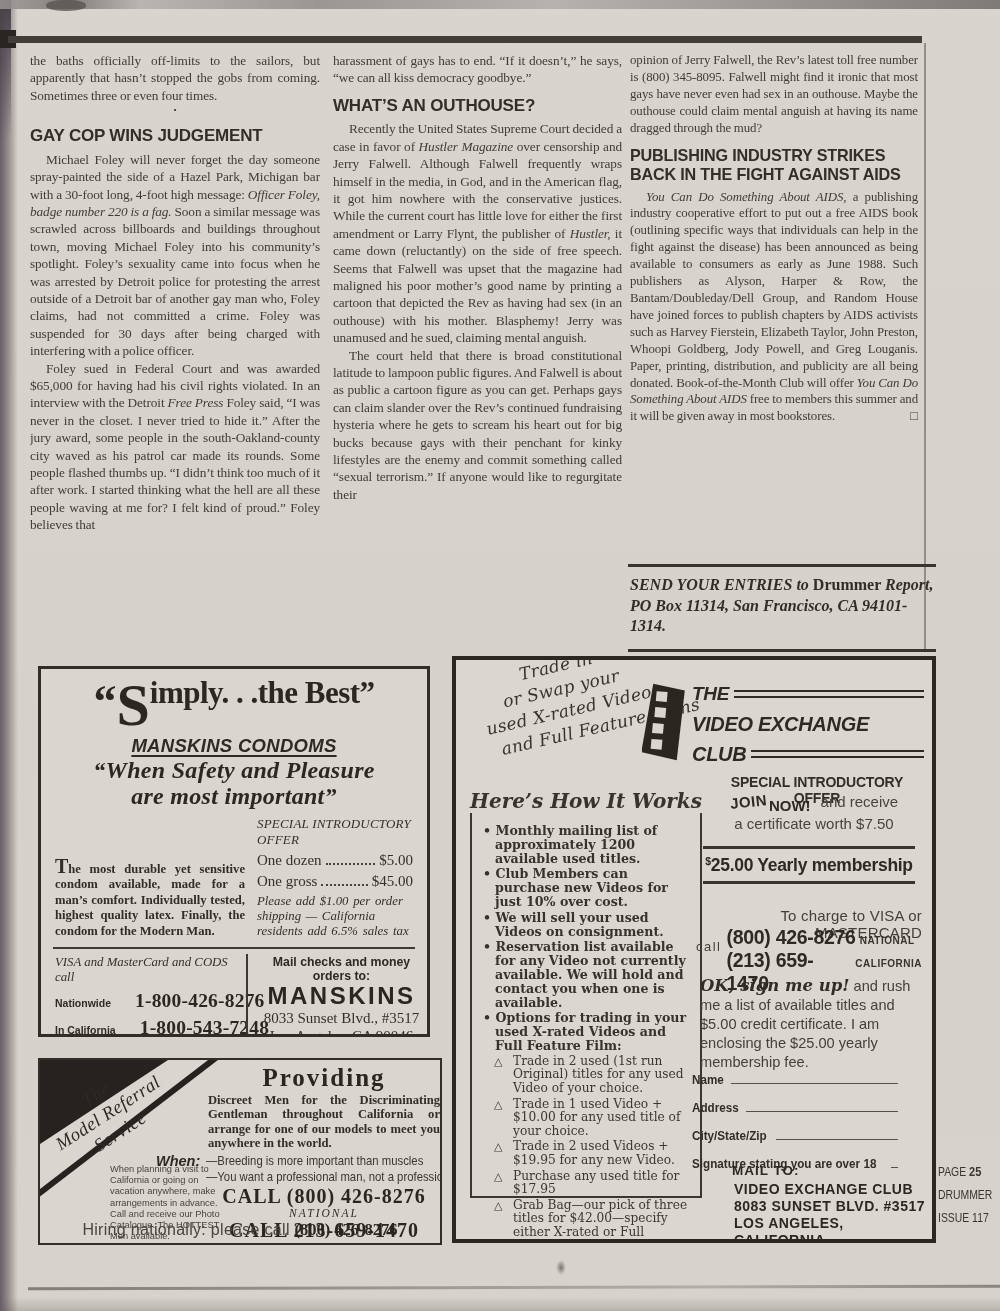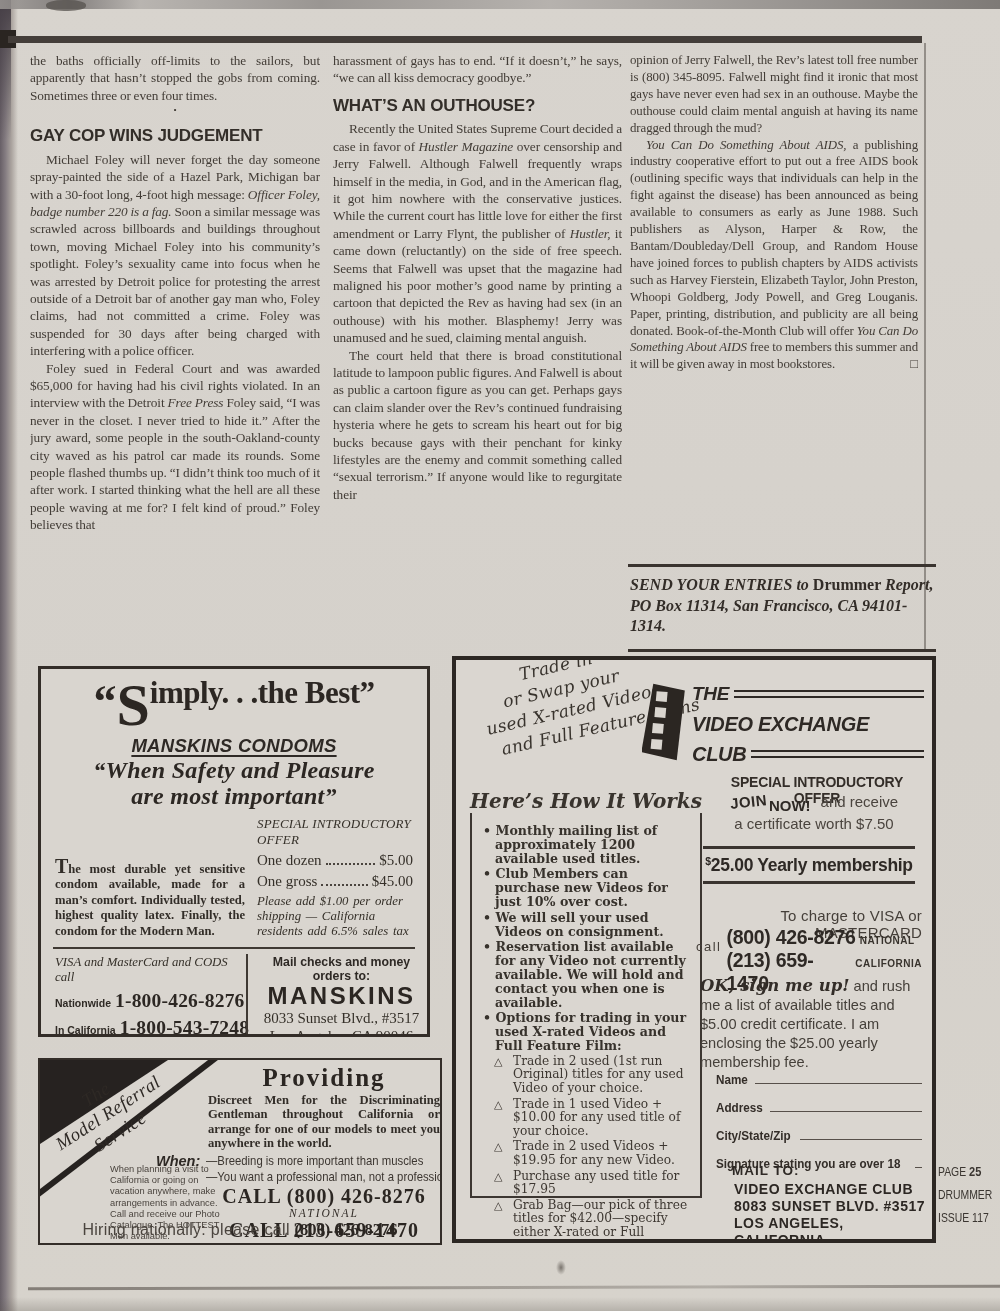--- a/index.html
+++ b/index.html
@@ -58,21 +58,21 @@
   .ms-offer-title{font:italic 13px "Liberation Serif",serif;letter-spacing:.2px;}
   .price-row{display:flex;align-items:baseline;font:15px "Liberation Serif",serif;margin-top:4px;}
   .leader{flex:1;border-bottom:2px dotted #4a443e;margin:0 4px 3px;}
   .ms-note{font:italic 12.8px/15.2px "Liberation Serif",serif;margin-top:4px;word-spacing:1.5px;}
   .ms-rule{border-top:2px solid #3f3933;margin:7px 12px 0;}
   .ms-row2{display:flex;padding-top:5px;}
   .ms-r2l{width:205px;padding:1px 8px 0 14px;}
   .ms-visa{font:italic 12.8px "Liberation Serif",serif;color:#353029;}
   .ms-phone{margin-top:5px;white-space:nowrap;}
   .ms-phone .lbl{font:bold 10.5px "Liberation Sans",sans-serif;color:#2f2a25;}
-  .ms-phone .num{font:bold 19.5px "Liberation Serif",serif;color:#2c2723;letter-spacing:.2px;}
+  .ms-phone .num{font:bold 19.5px "Liberation Serif",serif;color:#2c2723;letter-spacing:.2px;margin-left:20px;}
   .ms-r2r{flex:1;border-left:2px solid #3f3933;padding:1px 0 0 8px;text-align:center;}
   .ms-mail-lbl{font:bold 12.3px "Liberation Sans",sans-serif;color:#2e2925;}
   .ms-mail-name{font:bold 24px/26px "Liberation Sans",sans-serif;letter-spacing:2.5px;color:#2b2622;}
   .ms-addr{font:15px/18.5px "Liberation Serif",serif;color:#353029;}
 
   
   .model{left:38px;top:1058px;width:404px;height:187px;border:2px solid #332d28;background:#d9d5cf;overflow:hidden;}
   .mr-corner{left:0;top:0;width:128px;height:84px;background:#262220;clip-path:polygon(0 0,100% 0,0 100%);}
   .mr-diag{left:-29px;top:63px;width:232px;height:6px;background:#262220;transform:rotate(-37.5deg);}
   .mr-ribbon{left:-18px;top:20px;width:172px;text-align:center;transform:rotate(-33deg);
@@ -118,21 +118,21 @@
           padding:6px 0 5px;text-align:center;font:bold 17.5px "Liberation Sans",sans-serif;color:#2e2925;letter-spacing:-.3px;}
   .vc-mem .cur{font-size:10.5px;vertical-align:6px;}
   .vc-charge{left:240px;top:247px;width:226px;text-align:right;font:15px "Liberation Sans",sans-serif;color:#453f39;letter-spacing:.2px;}
   .vc-callrow{left:240px;top:266px;width:226px;display:flex;gap:5px;justify-content:center;}
   .vc-call-lbl{font:13px "Liberation Sans",sans-serif;letter-spacing:1.5px;color:#453f39;margin-top:13px;}
   .vc-phone{display:flex;align-items:baseline;gap:4px;line-height:22px;}
   .vc-phone .num{font:bold 19.5px "Liberation Sans",sans-serif;color:#2e2925;letter-spacing:-.3px;}
   .vc-phone .reg{font:bold 10px "Liberation Sans",sans-serif;color:#38332d;letter-spacing:.5px;}
   .vc-ok{left:244px;top:316px;width:226px;font:14.6px/19px "Liberation Sans",sans-serif;color:#45403a;}
   .vc-ok .script{font:bold italic 16.5px "DejaVu Serif",serif;color:#332d28;}
-  .vc-form{left:260px;top:413px;width:206px;}
+  .vc-form{left:236px;top:413px;width:206px;}
   .vc-field{display:flex;align-items:baseline;height:18px;margin-bottom:10px;}
   .vc-field .lbl{font:bold 12.3px "Liberation Sans",sans-serif;color:#332d28;display:inline-block;transform:scaleX(.95);transform-origin:0 100%;white-space:nowrap;}
   .vc-field .fline{flex:1;border-bottom:1.5px solid #57504a;margin-left:5px;margin-bottom:2px;}
   .vc-mailto-lbl{left:276px;top:503px;font:bold 13.5px "Liberation Sans",sans-serif;letter-spacing:1px;color:#2e2925;}
   .vc-mail-lines{left:278px;top:521px;font:bold 14px/17px "Liberation Sans",sans-serif;letter-spacing:.5px;color:#2c2723;}
 
   
   .pagefoot{left:938px;top:1160px;width:62px;font:12.7px/23px "Liberation Sans",sans-serif;color:#3a3530;}
   .pagefoot .ln{display:inline-block;transform:scaleX(.82);transform-origin:0 50%;white-space:nowrap;}
   .pagefoot .num{font-weight:bold;font-size:13.5px;}
@@ -163,20 +163,21 @@
 
   <section class="col col2">
     <p class="body"><span>harassment of gays has to end. “If it doesn’t,” he says, “we can all kiss democracy goodbye.”</span></p>
     <h2 class="head">WHAT’S AN OUTHOUSE?</h2>
     <p class="body ind"><span>Recently the United States Supreme Court decided a case in favor of </span><span class="it">Hustler Magazine</span><span> over censorship and Jerry Falwell. Although Falwell frequently wraps himself in the media, in God, and in the American flag, it got him nowhere with the conservative justices. While the current court has little love for either the first amendment or Larry Flynt, the publisher of </span><span class="it">Hustler,</span><span> it came down (reluctantly) on the side of free speech. Seems that Falwell was upset that the magazine had maligned his poor mother’s good name by printing a cartoon that depicted the Rev as having had sex (in an outhouse) with his mother. Blasphemy! Jerry was unamused and he sued, claiming mental anguish.</span></p>
     <p class="body ind"><span>The court held that there is broad constitutional latitude to lampoon public figures. And Falwell is about as public a cartoon figure as you can get. Perhaps gays can claim slander over the Rev’s continued fundraising hysteria where he gets to scream his heart out for big bucks because gays with their penchant for kinky lifestyles are the enemy and commit something called “sexual terrorism.” If anyone would like to regurgitate their</span></p>
   </section>
 
   <section class="col col3">
     <p class="body"><span>opinion of Jerry Falwell, the Rev’s latest toll free number is (800) 345-8095. Falwell might find it ironic that most gays have never even had sex in an outhouse. Maybe the outhouse could claim mental anguish at having its name dragged through the mud?</span></p>
+    <h2 class="head">PUBLISHING INDUSTRY STRIKES BACK IN THE FIGHT AGAINST AIDS</h2>
     <p class="body ind"><span class="it">You Can Do Something About AIDS,</span><span> a publishing industry cooperative effort to put out a free AIDS book (outlining specific ways that individuals can help in the fight against the disease) has been announced as being available to consumers as early as June 1988. Such publishers as Alyson, Harper &amp; Row, the Bantam/Doubleday/Dell Group, and Random House have joined forces to publish chapters by AIDS activists such as Harvey Fierstein, Elizabeth Taylor, John Preston, Whoopi Goldberg, Jody Powell, and Greg Louganis. Paper, printing, distribution, and publicity are all being donated. Book-of-the-Month Club will offer </span><span class="it">You Can Do Something About AIDS</span><span> free to members this summer and it will be given away in most bookstores.</span><span class="endmark">□</span></p>
   </section>
 
   <aside class="abs send">
     <span class="it">SEND YOUR ENTRIES to </span><span class="up">Drummer </span><span class="it">Report, PO Box 11314, San Francisco, CA 94101-1314.</span>
   </aside>
 
   <section class="abs manskins">
     <div class="ms-title"><span class="ms-q">“</span><span class="ms-S">S</span><span class="ms-rest">imply. . .the Best”</span></div>
     <div class="ms-brand"><span>MANSKINS CONDOMS</span></div>

